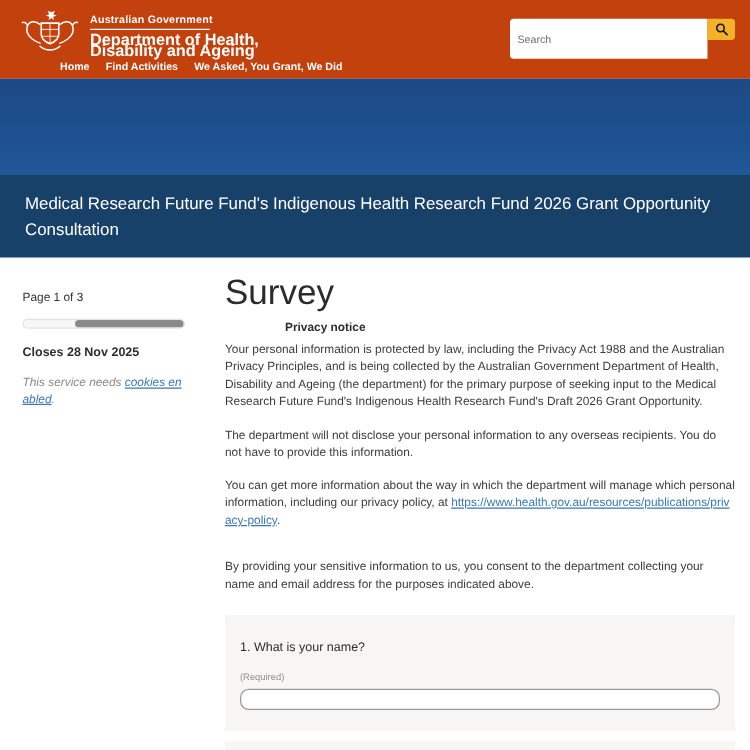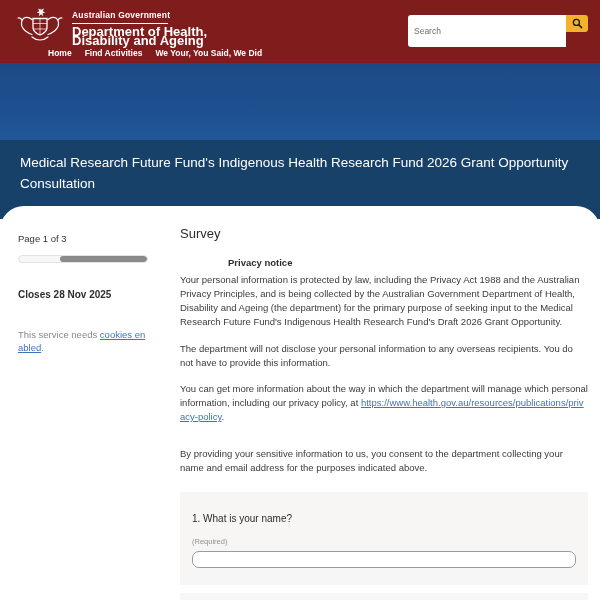--- a/index.html
+++ b/index.html
@@ -5,21 +5,21 @@
   * { box-sizing: border-box; margin: 0; padding: 0; }
   html, body {
     width: 600px; height: 600px; overflow: hidden;
     background: #ffffff;
     font-family: "Liberation Sans", sans-serif;
   }
 
   
   .site-header {
     position: absolute; left: 0; top: 0; width: 600px; height: 63px;
-    background: #7f1d1d;
+    background: #c2410c;
   }
   .logo-lockup {
     position: absolute; left: 17px; top: 6px;
     display: flex; align-items: flex-start; cursor: pointer;
   }
   .crest { width: 46px; height: 35px; flex: 0 0 auto; }
   .logo-text { margin-left: 9px; color: #ffffff; padding-top: 4px; }
   .logo-gov { font-size: 8.5px; font-weight: bold; letter-spacing: 0.2px; white-space: nowrap; }
   .logo-divider { height: 1px; background: #ffffff; width: 96px; margin: 3px 0 3px 0; }
   .logo-dept { font-size: 13px; font-weight: bold; line-height: 9px; white-space: nowrap; }
@@ -57,38 +57,38 @@
   .title-band {
     position: absolute; left: 0; top: 140px; width: 600px; height: 79px;
     background: #174169; color: #ffffff;
     padding: 12px 20px 0 20px;
   }
   .title-band h1 {
     font-size: 13.5px; font-weight: 400; line-height: 21px; max-width: 570px;
   }
 
   
-  .content-area { position: absolute; left: 0; top: 206px; width: 600px; height: 394px; background: #ffffff; border-radius: 24px; }
+  .content-area { position: absolute; left: 0; top: 206px; width: 600px; height: 394px; background: #ffffff; }
 
   .survey-sidebar { position: absolute; left: 18px; top: 27px; width: 132px; }
   .page-indicator { font-size: 9.5px; color: #333333; }
   .progress-track {
     position: relative; margin-top: 11px; height: 8px; width: 130px;
     background: #f7f7f7; border: 1px solid #e3e3e3; border-radius: 4px; overflow: hidden;
   }
   .progress-fill {
     position: absolute; right: 0; top: 0; bottom: 0;
     background: #8a8a8a; border-radius: 4px;
   }
-  .closes-date { margin-top: 26px; font-size: 10px; font-weight: bold; color: #2d2d2d; }
-  .cookies-note { margin-top: 28px; font-size: 9.5px; line-height: 13px; color: #8a8a8a; }
+  .closes-date { margin-top: 14px; font-size: 10px; font-weight: bold; color: #2d2d2d; }
+  .cookies-note { margin-top: 12px; font-size: 9.5px; line-height: 13px; color: #8a8a8a; font-style: italic; }
   a.inline-link { color: #3a77b8; text-decoration: underline; cursor: pointer; word-break: break-all; }
 
   .survey-main { position: absolute; left: 180px; top: 16px; width: 408px; }
-  .survey-heading { font-size: 13px; font-weight: 400; color: #2b2b2b; line-height: 24px; }
+  .survey-heading { font-size: 28px; font-weight: 400; color: #2b2b2b; line-height: 24px; }
   .privacy-heading { margin-top: 11px; font-size: 9.5px; font-weight: bold; color: #2d2d2d; line-height: 12px; padding-left: 48px; }
   .survey-main p { font-size: 9.5px; line-height: 14px; color: #3b3b3b; }
   .p1 { margin-top: 4px; }
   .p2 { margin-top: 13px; }
   .p3 { margin-top: 12px; }
   .p4 { margin-top: 23px; }
 
   .question-box {
     margin-top: 17px; background: #f7f6f4; border-radius: 1px;
     padding: 20px 12px 17px 12px;
@@ -134,21 +134,21 @@
       <svg width="11" height="11" viewBox="0 0 20 20">
         <circle cx="8" cy="8" r="5.5" fill="none" stroke="#1a1a1a" stroke-width="2.4"></circle>
         <line x1="12.5" y1="12.5" x2="17.5" y2="17.5" stroke="#1a1a1a" stroke-width="2.6" stroke-linecap="round"></line>
       </svg>
     </button>
   </div>
 
   <nav class="main-nav">
     <a>Home</a>
     <a>Find Activities</a>
-    <a>We Your, You Said, We Did</a>
+    <a>We Asked, You Grant, We Did</a>
   </nav>
 </header>
 
 <div class="banner-image"></div>
 
 <div class="title-band">
   <h1>Medical Research Future Fund's Indigenous Health Research Fund 2026 Grant Opportunity Consultation</h1>
 </div>
 
 <div class="content-area">

